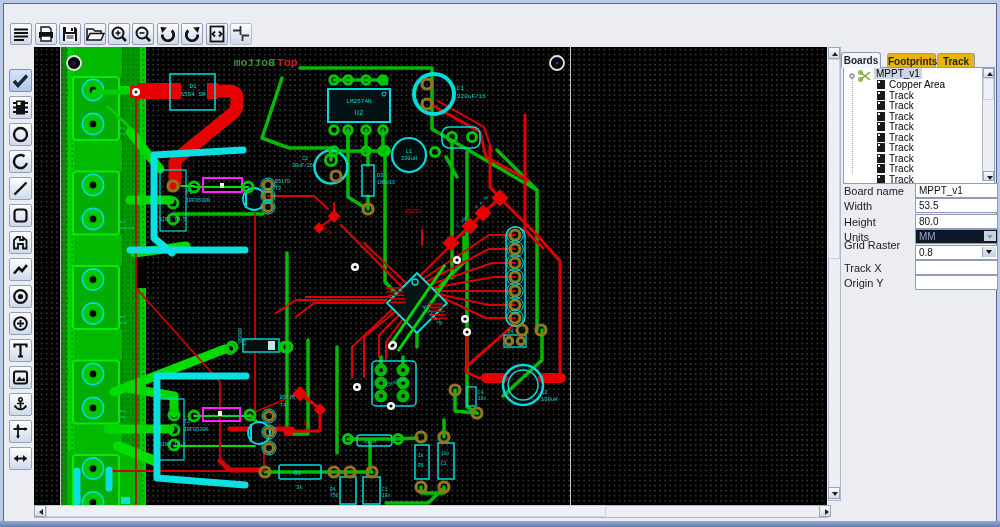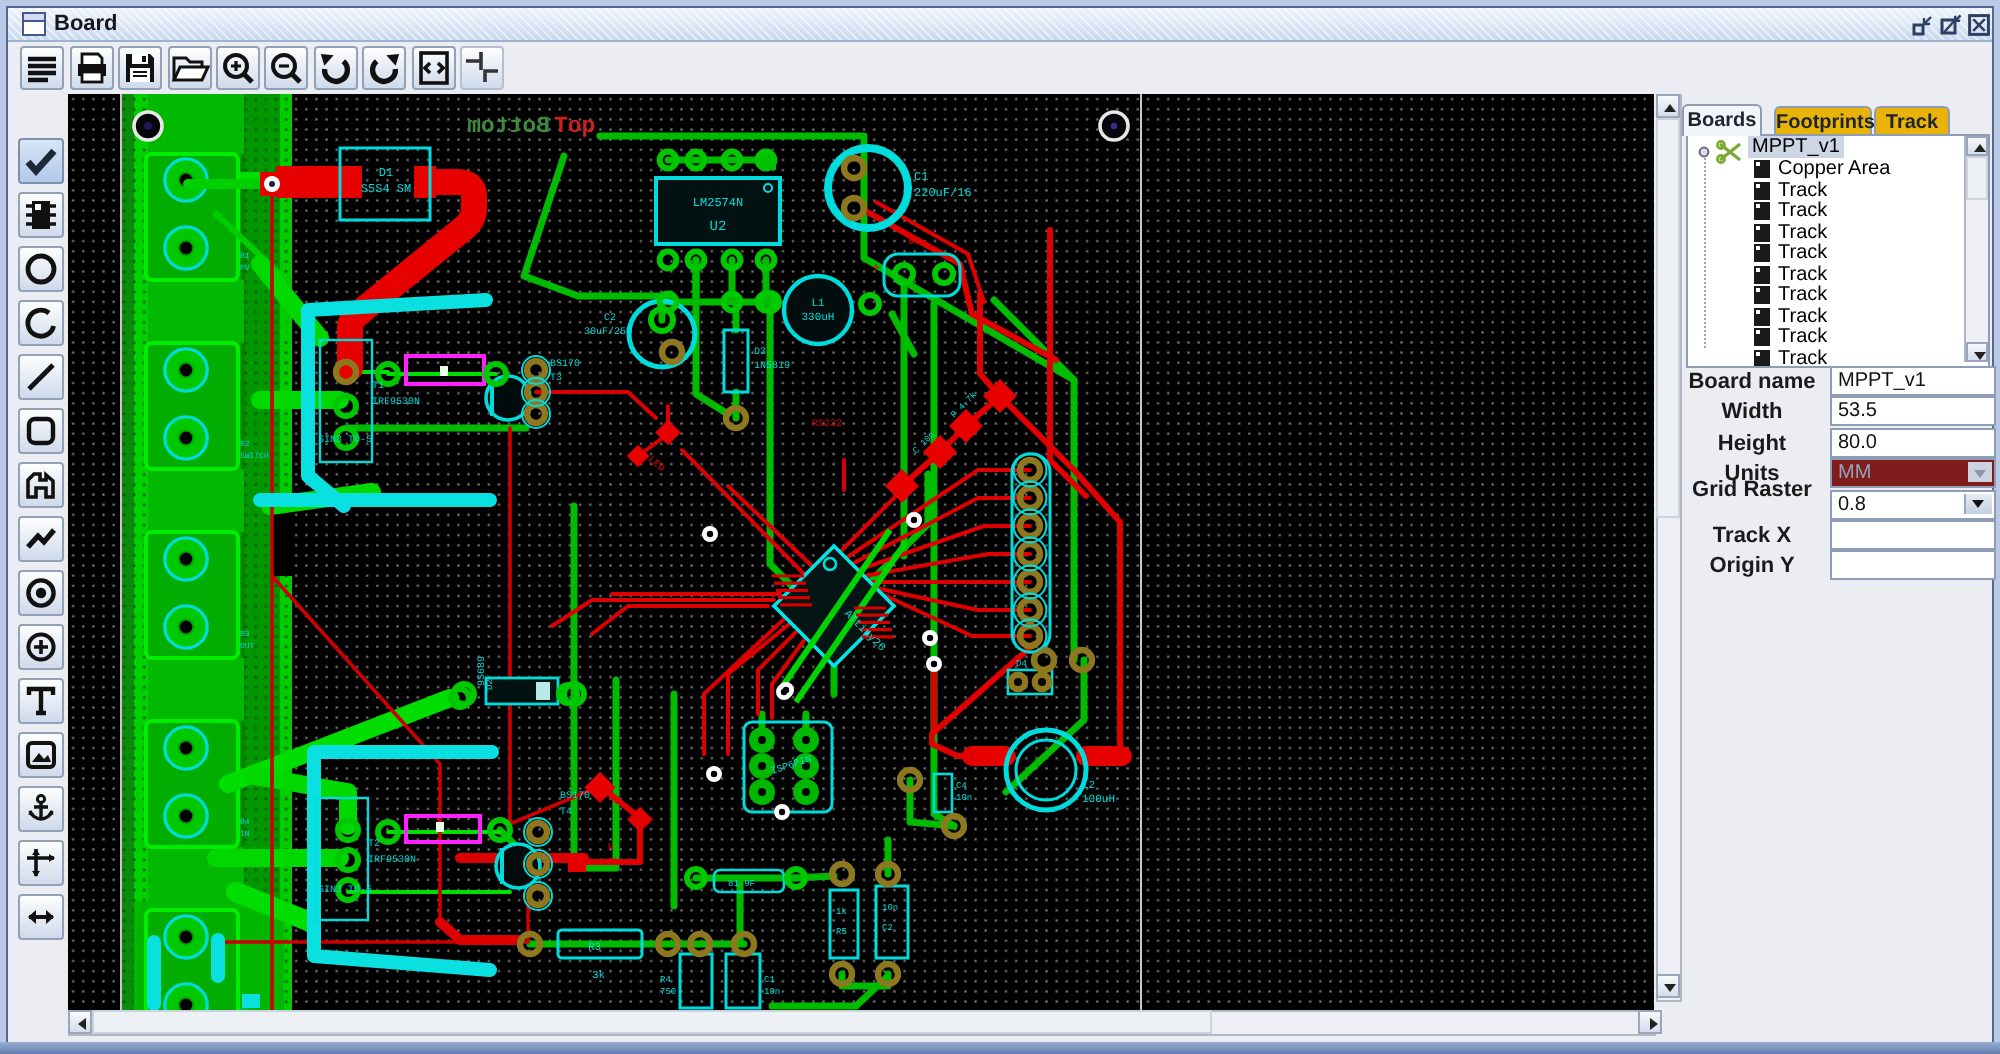--- a/index.html
+++ b/index.html
@@ -27,46 +27,27 @@
   #rpanel{position:absolute;left:837px;top:43px;width:155px;height:475px;background:#ebedf3;}
   .tab{position:absolute;top:6px;height:11px;font-size:10px;font-weight:bold;color:#1d2430;
     background:#eab308;border:1px solid #8e9cb5;border-bottom:none;border-radius:3px 3px 0 0;
     text-align:center;padding-top:2px;}
   .tab.sel{background:#f2f5fa;top:5px;height:13px;z-index:2;}
   #tree{position:absolute;left:2px;top:20px;width:150px;height:115px;background:#fff;border:1px solid #8e9cb5;overflow:hidden;}
   .trow{position:absolute;left:0;font-size:10px;color:#000;white-space:nowrap;}
   .chipico{position:absolute;width:8px;height:9px;background:#1a1a1a;}
   .chipico i{position:absolute;left:1px;top:1px;width:2px;height:2px;background:#fff;}
   #props{position:absolute;left:3px;top:0px;width:151px;height:475px;}
-  .plabel{position:absolute;left:0;font-size:11px;font-weight:bold;color:#1a1a1a;text-align:center;width:64px;}
+  .plabel{position:absolute;left:0;font-size:11px;font-weight:normal;color:#1a1a1a;text-align:left;width:64px;}
   .pfield{position:absolute;left:71px;width:78px;height:12px;border:1px solid #8e9cb5;background:#fff;
     font-size:10px;color:#111;padding:1px 0 0 3px;}
 </style>
 </head>
 <body>
 <div id="frame">
-  <div id="title">
-      <div class="hatch"></div>
-      <div class="ticon">
-        <b></b>
-      </div>
-      <div class="ttext">Board</div>
-    <svg class="wbtn" style="left:952px" width="11" height="11" viewBox="0 0 11 11">
-        <rect x="1" y="5.5" width="4.5" height="4.5" fill="none" stroke="#2e3f63" stroke-width="1.5"></rect>
-        <path d="M9.5 1.5 L6 5 M6 2 V5 H9" stroke="#2e3f63" stroke-width="1.2" fill="none"></path>
-      </svg>
-    <svg class="wbtn" style="left:966px" width="11" height="11" viewBox="0 0 11 11">
-        <rect x="1" y="3" width="6.5" height="6.5" fill="none" stroke="#2e3f63" stroke-width="1.5"></rect>
-        <path d="M2.2 9 L7.5 3 M10.3 0.7 L7.5 3.5 M7.6 0.9 V3.4 H10.1" stroke="#2e3f63" stroke-width="1.2" fill="none"></path>
-      </svg>
-    <svg class="wbtn" style="left:980px" width="11" height="11" viewBox="0 0 11 11">
-        <rect x="0.8" y="0.8" width="9.4" height="9.4" fill="none" stroke="#2e3f63" stroke-width="1.5"></rect>
-        <path d="M2.6 2.6 L8.4 8.4 M8.4 2.6 L2.6 8.4" stroke="#2e3f63" stroke-width="1.3"></path>
-      </svg>
-  </div>
   <div id="toolbar">
     <div class="tbtn" style="left:6px"><svg width="20" height="20" viewBox="0 0 20 20">
           <path d="M3 5.5 H17 M3 9 H17 M3 12.5 H17 M3 16 H13" stroke="#111" stroke-width="2.2"></path>
         </svg></div>
     <div class="tbtn" style="left:31px"><svg width="20" height="20" viewBox="0 0 20 20">
           <path d="M5 8 V3 H13 L15 5 V8" fill="#fff" stroke="#111" stroke-width="1.4"></path>
           <rect x="3" y="8" width="14" height="6" fill="#111"></rect>
           <rect x="5" y="12" width="10" height="5" fill="#fff" stroke="#111" stroke-width="1.4"></rect>
         </svg></div>
     <div class="tbtn" style="left:55px"><svg width="20" height="20" viewBox="0 0 20 20">
@@ -670,21 +651,21 @@
       <div class="sthumb" style="right:0px;top:10px;width:11px;height:22px;"></div>
     </div>
     <div id="props">
       <div class="plabel" style="top:138px;">Board name</div>
         <div class="pfield" style="top:136px;">MPPT_v1</div>
       <div class="plabel" style="top:153.4px;">Width</div>
         <div class="pfield" style="top:151.4px;">53.5</div>
       <div class="plabel" style="top:168.8px;">Height</div>
         <div class="pfield" style="top:166.8px;">80.0</div>
       <div class="plabel" style="top:184.2px;">Units</div>
-        <div class="pfield" style="top:182.2px;background:#7f1d1d;color:#93a3bd;">MM<span style="position:absolute;right:1px;top:1px;width:12px;height:10px;background:#ccd3e0;">
+        <div class="pfield" style="top:182.2px;background:#0f172a;color:#93a3bd;">MM<span style="position:absolute;right:1px;top:1px;width:12px;height:10px;background:#ccd3e0;">
             <i class="tri" style="left:3px;top:4px;border-left:3px solid transparent;border-right:3px solid transparent;border-top:4px solid #8a97ad;"></i>
           </span></div>
       <div class="plabel" style="top:192px;">Grid Raster</div>
         <div class="pfield" style="top:197.6px;">0.8<span style="position:absolute;right:1px;top:1px;width:13px;height:10px;background:linear-gradient(#e6ebf4,#c3cfe2);border-left:1px solid #9aa6bb;">
             <i class="tri" style="left:3px;top:3.5px;border-left:3.5px solid transparent;border-right:3.5px solid transparent;border-top:4.5px solid #111;"></i>
           </span></div>
       <div class="plabel" style="top:215px;">Track X</div>
         <div class="pfield" style="top:213px;"></div>
       <div class="plabel" style="top:230.4px;">Origin Y</div>
         <div class="pfield" style="top:228.4px;"></div>

